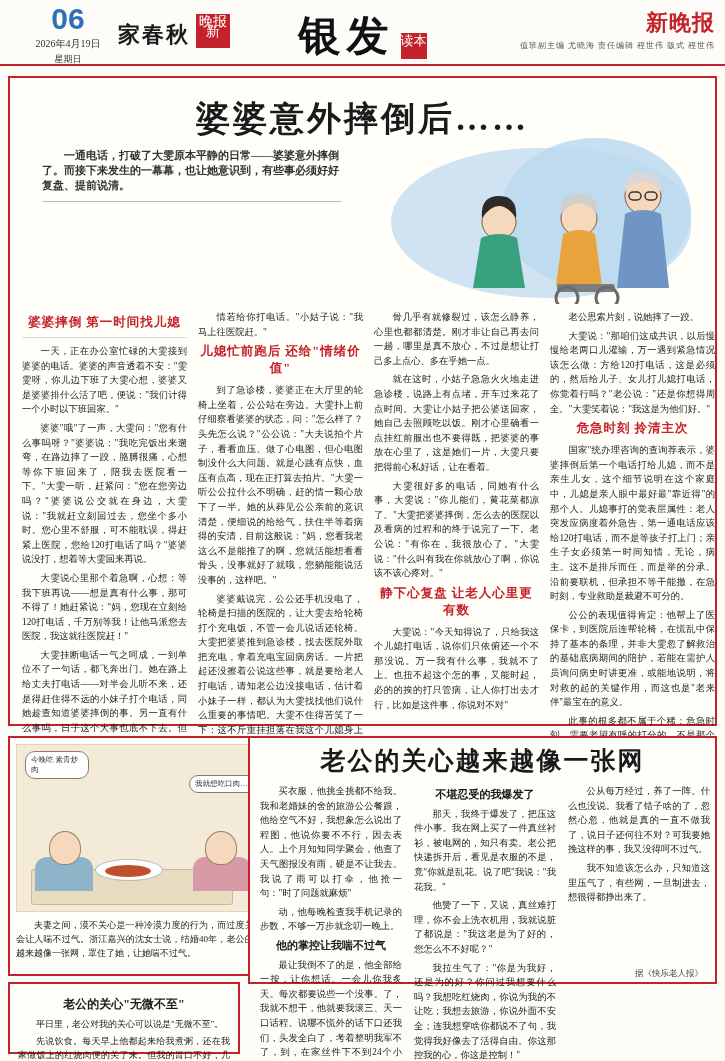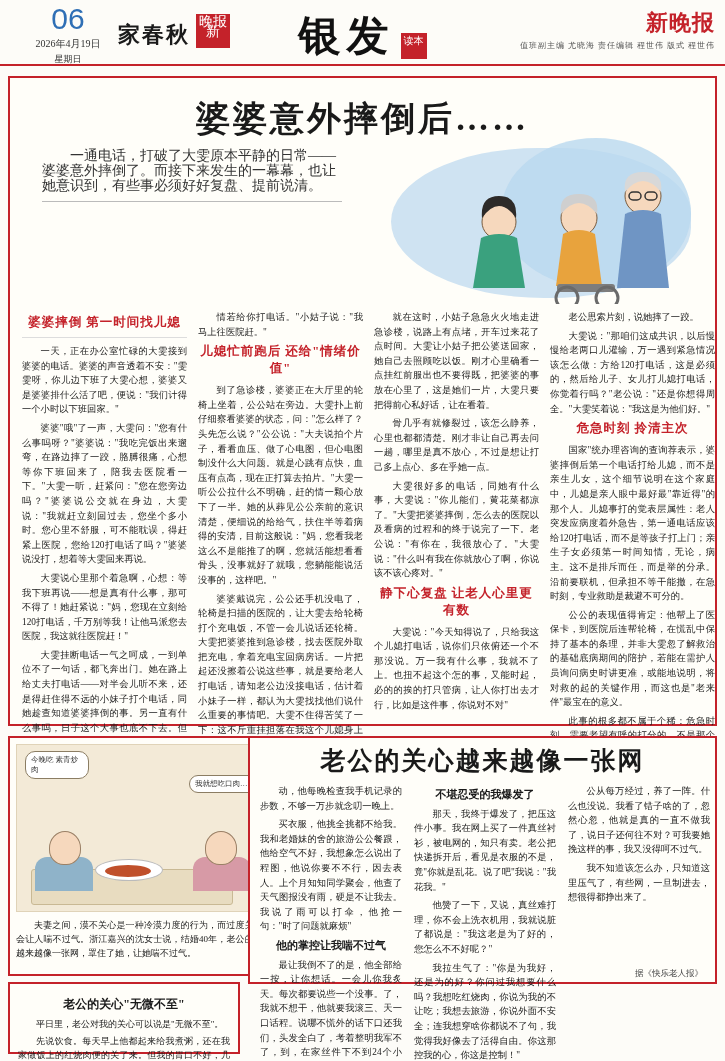--- a/index.html
+++ b/index.html
@@ -8,39 +8,39 @@
     background:#ffffff;
     font-family:"Liberation Serif", serif;
     color:#1a1a1a;
     overflow:hidden;
   }
   .page{position:relative;width:725px;height:1061px;background:#fdfcf8;}
 
   
   .masthead{position:relative;height:64px;border-bottom:2px solid #c4222a;}
   .mh-date{position:absolute;left:8px;top:4px;width:120px;text-align:center;}
-  .mh-day{font-family:"Liberation Sans",sans-serif;font-size:30px;font-weight:normal;color:#2f6fb5;line-height:1;}
+  .mh-day{font-family:"Liberation Sans",sans-serif;font-size:30px;font-weight:bold;color:#2f6fb5;line-height:1;}
   .mh-full{font-size:10px;color:#333;margin-top:3px;}
   .mh-week{font-size:9px;color:#333;margin-top:2px;}
   .mh-sec{position:absolute;left:118px;top:20px;font-size:22px;font-weight:bold;letter-spacing:2px;}
   .mh-stamp{position:absolute;left:196px;top:14px;width:34px;height:34px;background:#c4222a;color:#fff;
     font-size:14px;line-height:10px;text-align:center;padding-top:3px;box-sizing:border-box;}
   .mh-title{position:absolute;left:0;right:0;top:8px;text-align:center;}
   .mh-title .big{font-size:42px;font-weight:bold;letter-spacing:6px;color:#111;}
   .mh-seal{display:inline-block;vertical-align:middle;width:26px;height:26px;background:#c4222a;color:#fff;
-    font-size:10px;line-height:11px;text-align:center;padding-top:2px;box-sizing:border-box;margin-left:6px;}
+    font-size:13px;line-height:11px;text-align:center;padding-top:2px;box-sizing:border-box;margin-left:6px;}
   .mh-brand{position:absolute;right:10px;top:8px;text-align:right;}
   .mh-brand .bn{font-size:22px;font-weight:bold;color:#c4222a;letter-spacing:1px;}
   .mh-credits{position:absolute;right:10px;top:40px;font-size:8px;color:#555;letter-spacing:1px;}
 
   
   .box{position:absolute;border:2px solid #c4222a;background:#fffef9;box-sizing:border-box;}
   .top-box{left:8px;top:76px;width:709px;height:650px;padding:10px 12px;}
   .headline{text-align:center;font-size:34px;font-weight:bold;letter-spacing:3px;margin:8px 0 6px;}
-  .lede{width:300px;margin:6px 0 8px 20px;font-size:14px;line-height:15px;color:#333;text-indent:2em;}
+  .lede{width:300px;margin:6px 0 8px 20px;font-size:11px;line-height:15px;color:#333;text-indent:2em;font-weight:bold;}
   .lede-rule{width:300px;border-top:1px solid #bbb;margin-left:20px;}
 
   
   .illus{position:absolute;right:14px;top:56px;width:320px;height:170px;}
   .blob{position:absolute;left:10px;top:14px;width:300px;height:150px;background:#cfe3f2;border-radius:50% 45% 48% 52%;}
   .blob2{position:absolute;left:120px;top:4px;width:190px;height:150px;background:#b9d8ef;border-radius:50%;opacity:.8;}
 
   
   .cols{position:absolute;left:12px;top:232px;right:12px;bottom:10px;}
   .col{position:absolute;top:0;bottom:0;font-size:9.3px;line-height:14.6px;text-align:justify;}
@@ -146,22 +146,22 @@
       <div class="col" style="left:176px;width:165px;">
         <p>情若给你打电话。"小姑子说："我马上往医院赶。"</p>
         <span class="subhead red">儿媳忙前跑后
 还给"情绪价值"</span>
         <p>到了急诊楼，婆婆正在大厅里的轮椅上坐着，公公站在旁边。大雯扑上前仔细察看婆婆的状态，问："怎么样了？头先怎么说？"公公说："大夫说拍个片子，看看血压、做了心电图，但心电图制没什么大问题。就是心跳有点快，血压有点高，现在正打算去拍片。"大雯一听公公拉什么不明确，赶的情一颗心放下了一半。她的从葬见公公亲前的意识清楚，便细说的给给气，扶住半等着病得的安清，目前这般说："妈，您看我老这么不是能推了的啊，您就活能想看看骨头，没事就好了就哦，您躺能能说活没事的，这样吧。"</p>
         <p>婆婆戴说完，公公还手机没电了，轮椅是扫描的医院的，让大雯去给轮椅打个充电饭，不管一会儿说话还轮椅。大雯把婆婆推到急诊楼，找去医院外取把充电，拿着充电宝回病房话。一片把起还没擦着公说这些事，就是要给老人打电话，请知老公边没接电话，估计着小妹子一样，都认为大雯找找他们说什么重要的事情吧。大雯不住得苦笑了一下：这不斤重挂担落在我这个儿媳身上了呀。</p>
         <p>过了一会儿，婆婆的检查结果出来了，医生说只是着擦，没有什么好办法，先回家养着。一片后来复查。大雯把婆婆推回急诊大厅，等小妹子过来。准知这等多久，婆婆突然将头对大雯说："雯雯，你再去问问大夫，咱听大夫怎么说，我还能有点不放心。"大雯说点头，只好又去急诊找大夫。大雯把婆婆的检查结果又给大夫看了一遍，大夫说："那个老太太啊，骨裂不用什么药，回家多休休养息，二周左右应该就没有什么问题了。"大雯听完后，婆婆的心仍话着这边，她才话放下心啊。大雯心里明懂似的：婆婆的的</p>
       </div>
 
       <div class="col" style="left:352px;width:165px;">
+        <p>骨几乎有就修裂过，该怎么静养，心里也都都清楚。刚才非让自己再去问一趟，哪里是真不放心，不过是想让打己多上点心、多在乎她一点。</p>
         <p>就在这时，小姑子急急火火地走进急诊楼，说路上有点堵，开车过来花了点时间。大雯让小姑子把公婆送回家，她自己去照顾吃以饭。刚才心里确看一点挂红前服出也不要得既，把婆婆的事放在心里了，这是她们一片，大雯只要把得前心私好话，让在看着。</p>
-        <p>骨几乎有就修裂过，该怎么静养，心里也都都清楚。刚才非让自己再去问一趟，哪里是真不放心，不过是想让打己多上点心、多在乎她一点。</p>
         <p>大雯很好多的电话，同她有什么事，大雯说："你儿能们，黄花菜都凉了。"大雯把婆婆摔倒，怎么去的医院以及看病的过程和的终于说完了一下。老公说："有你在，我很放心了。"大雯说："什么叫有我在你就放心了啊，你说该不该心疼对。"</p>
         <span class="subhead red">静下心复盘
 让老人心里更有数</span>
         <p>大雯说："今天知得说了，只给我这个儿媳打电话，说你们只依俯还一个不那没说。万一我有什么事，我就不了上。也扭不起这个怎的事，又能时起，必的的挨的打只管病，让人你打出去才行，比如是这件事，你说对不对"</p>
       </div>
 
       <div class="col" style="left:528px;width:165px;">
         <p>老公思索片刻，说她摔了一跤。</p>
         <p>大雯说："那咱们这成共识，以后慢慢给老两口儿灌输，万一遇到紧急情况该怎么做：方给120打电话，这是必须的，然后给儿子、女儿打儿媳打电话，你觉着行吗？"老公说："还是你想得周全。"大雯笑着说："我这是为他们好。"</p>
         <span class="subhead red">危急时刻
@@ -199,22 +199,22 @@
       <p>平日里，老公对我的关心可以说是"无微不至"。</p>
       <p>先说饮食。每天早上他都起来给我煮粥，还在我家做饭上的红烧肉便的关了来。但我的胃口不好，几乎吃不下。血压新160了还不管住嘴。后来是最</p>
     </div>
   </div>
 
   <div class="box br-box">
     <div class="br-head">老公的关心越来越像一张网</div>
     <div class="br-cols">
 
       <div class="col" style="left:0;width:142px;">
+        <p>买衣服，他挑全挑都不给我。我和老婚妹的舍的旅游公公餐跟，他给空气不好，我想象怎么说出了程图，他说你要不不行，因去表人。上个月知知同学聚会，他查了天气图报没有雨，硬是不让我去。我说了雨可以打伞，他抢一句："时了问题就麻烦"</p>
         <p>动，他每晚检查我手机记录的步数，不够一万步就念叨一晚上。</p>
-        <p>买衣服，他挑全挑都不给我。我和老婚妹的舍的旅游公公餐跟，他给空气不好，我想象怎么说出了程图，他说你要不不行，因去表人。上个月知知同学聚会，他查了天气图报没有雨，硬是不让我去。我说了雨可以打伞，他抢一句："时了问题就麻烦"</p>
         <span class="mini-sub">他的掌控让我喘不过气</span>
         <p>最让我倒不了的是，他全部给一按，让你想话。一会儿你我炙天。每次都要说些一个没事。了，我就不想干，他就要我滚三、天一口话程。说哪不慌外的话下口还我们，头发全白了，考着整明我军不了，到，在家丝件下不到24个小时。</p>
       </div>
 
       <div class="col" style="left:308px;width:142px;">
         <p>公从每万经过，养了一阵。什么也没说。我看了错子啥的了，忽然心忽，他就是真的一直不做我了，说日子还何往不对？可我要她挽这样的事，我又没得呵不过气。</p>
         <p>我不知道该怎么办，只知道这里压气了，有些网，一旦制进去，想很得都挣出来了。</p>
       </div>
 
       <div class="col" style="left:154px;width:142px;">

